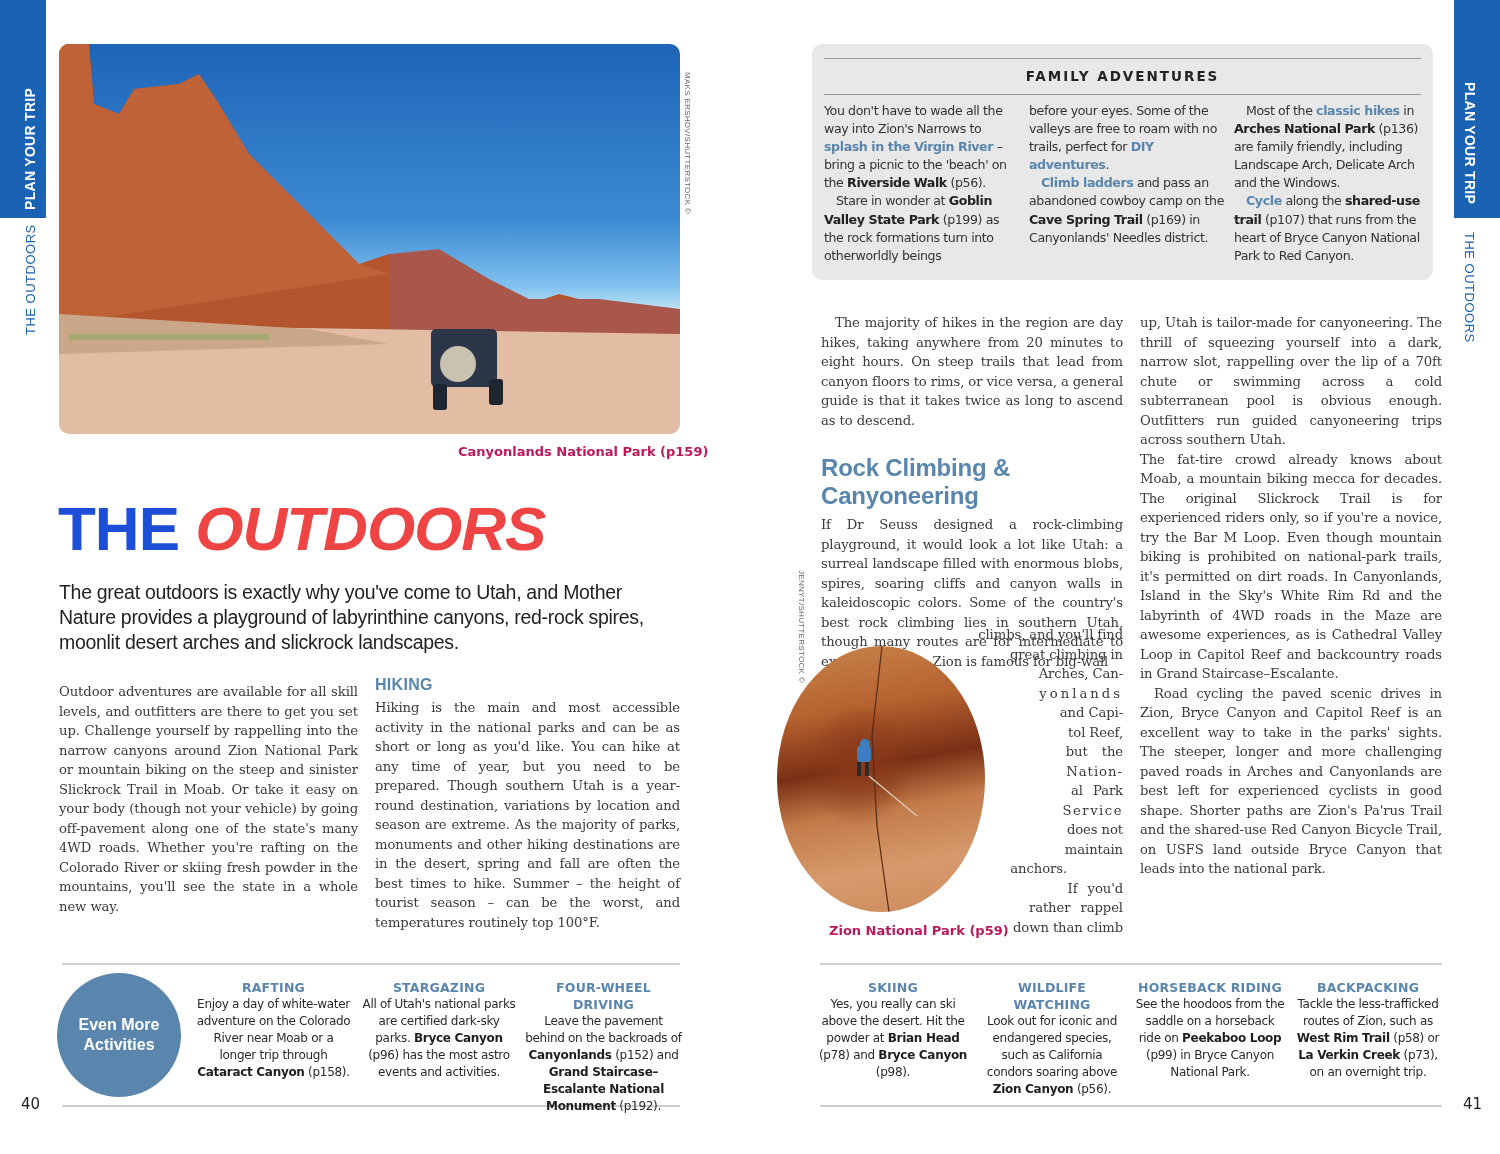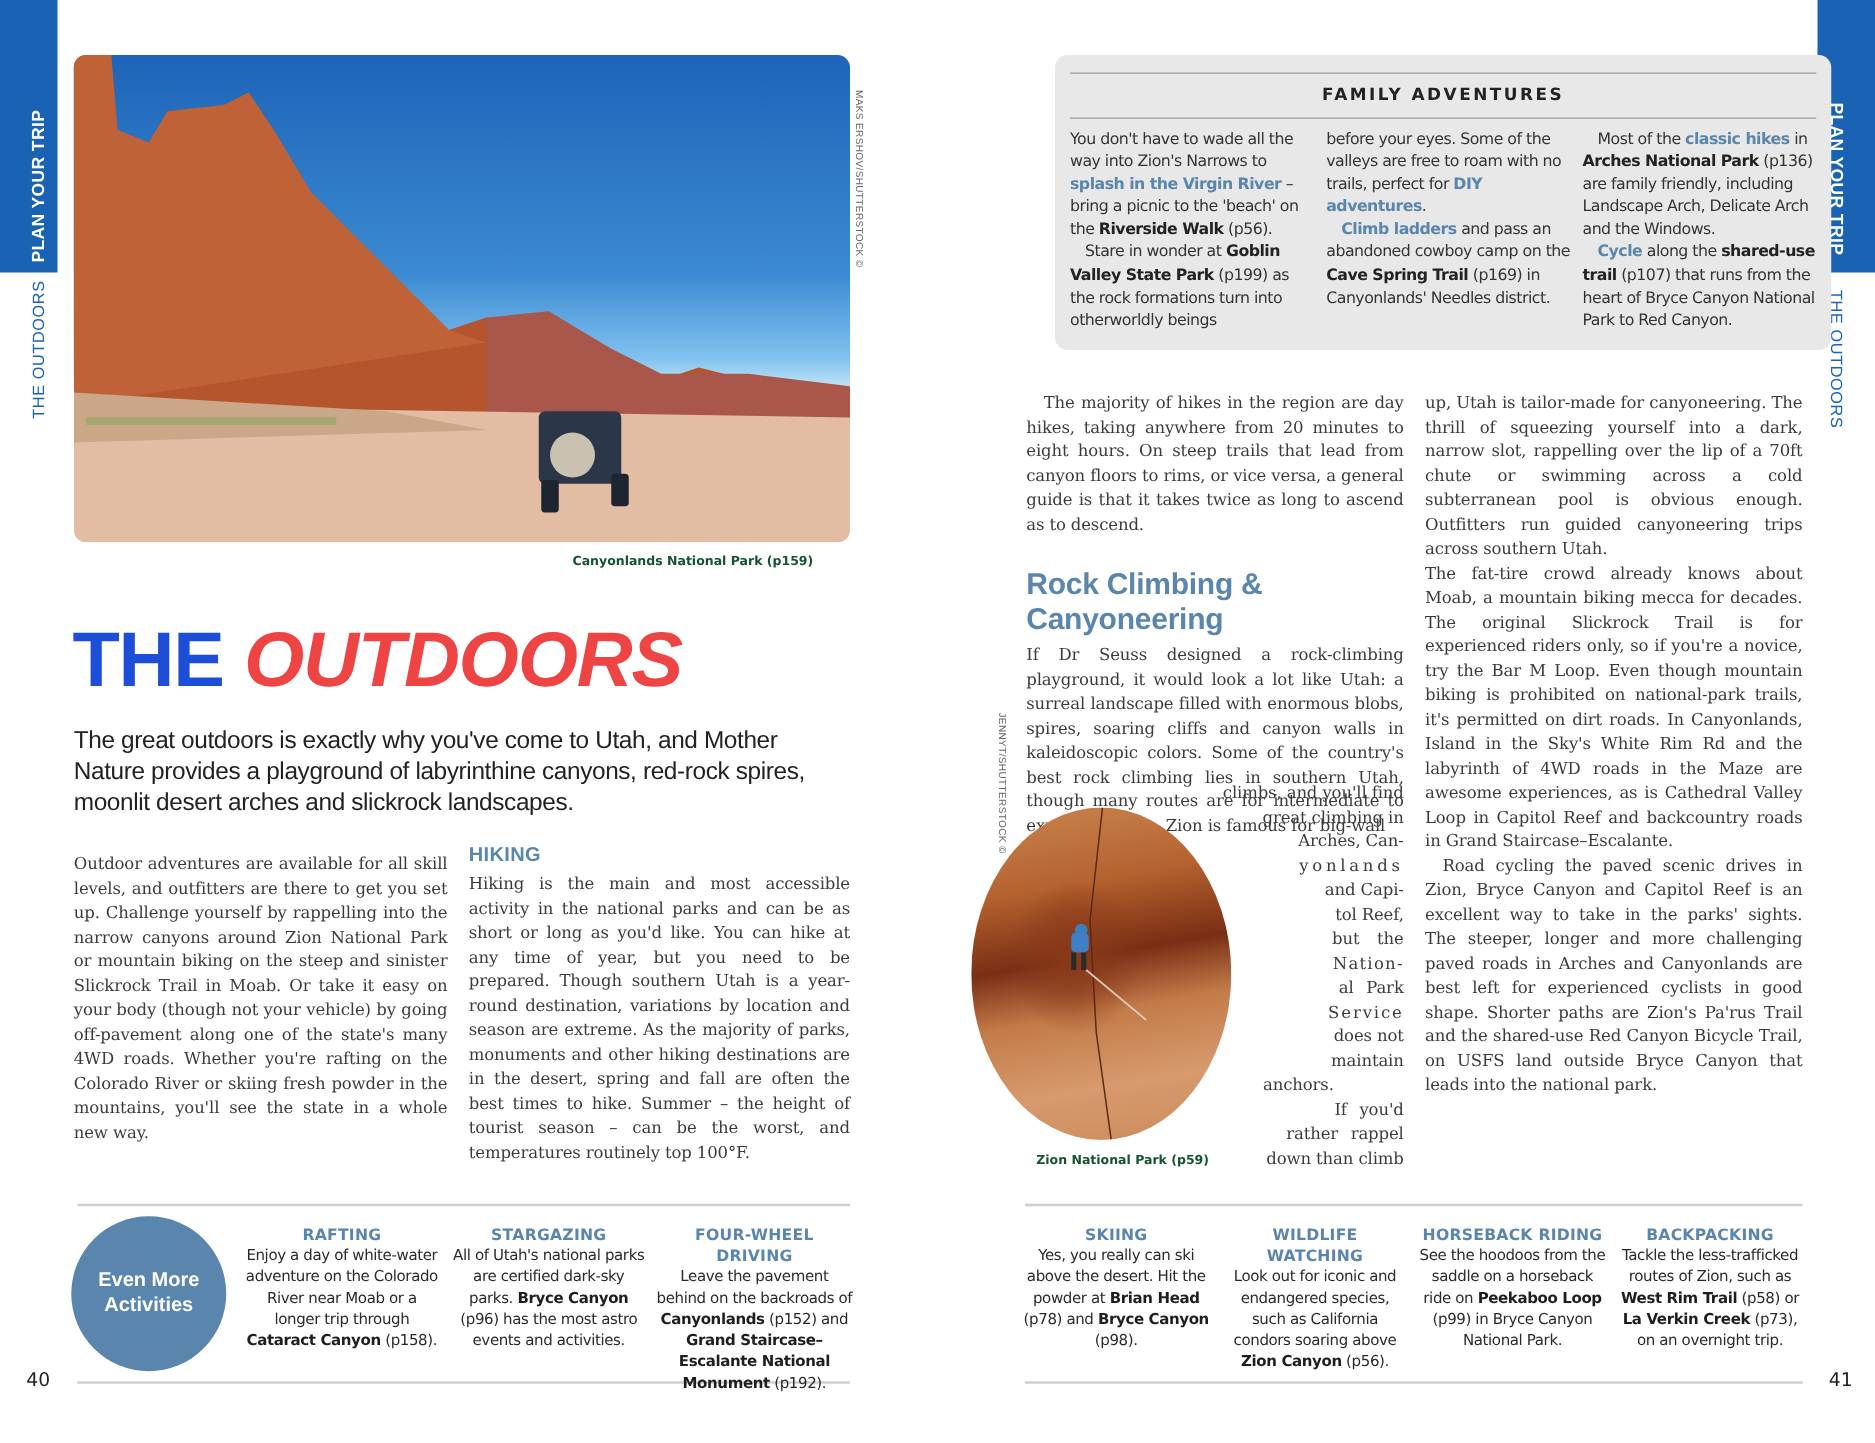--- a/index.html
+++ b/index.html
@@ -13,21 +13,21 @@
   .vtext.up { transform: rotate(-90deg); transform-origin: left top; }
   .vtext.down { transform: rotate(90deg); transform-origin: left top; }
   .tab-label-white { color: #fff; }
   .tab-sub { color: #1a63b4; font-weight: normal; font-size: 13px; letter-spacing: 0.5px; }
 
   
   .hero-photo { position: absolute; left: 59px; top: 44px; width: 621px; height: 390px; border-radius: 10px; overflow: hidden;
     background: linear-gradient(180deg, #1e64b8 0%, #3c8ad2 45%, #7fc0ee 62%, #bfe3f7 68%, transparent 68%); }
   .hero-photo .cliff { position: absolute; left: 0; top: 0; width: 100%; height: 100%; }
   .credit { position: absolute; font-size: 8px; color: #666; white-space: nowrap; letter-spacing: 0.3px; }
-  .caption { position: absolute; font-size: 10px; font-weight: bold; color: #14532d; white-space: nowrap; font-family: "DejaVu Sans", sans-serif; }
+  .caption { position: absolute; font-size: 13px; font-weight: bold; color: #be185d; white-space: nowrap; font-family: "DejaVu Sans", sans-serif; }
 
   .title { position: absolute; left: 58px; top: 498px; font-size: 62px; font-weight: bold; letter-spacing: -1px; line-height: 1; font-family: "Liberation Sans", sans-serif; }
   .title .t1 { color: #1d4ed8; }
   .title .t2 { color: #ef4444; font-style: italic; }
   .intro { position: absolute; left: 59px; top: 580px; width: 620px; font-size: 19.5px; line-height: 25px; color: #222; letter-spacing: -0.3px; }
 
   .body-serif { font-family: "DejaVu Serif", serif; font-size: 13.2px; line-height: 19.5px; color: #3a3a3a; text-align: justify; letter-spacing: -0.1px; }
   .col { position: absolute; }
   .hiking-head { font-family: "Liberation Sans", sans-serif; font-weight: bold; font-size: 16px; color: #5a86ad; letter-spacing: 0.3px; margin-bottom: 4px; }
 
@@ -35,21 +35,21 @@
 
   .more-circle { position: absolute; left: 57px; top: 973px; width: 124px; height: 124px; border-radius: 50%; background: #5a86ad; display: flex; align-items: center; justify-content: center; text-align: center; color: #fff; font-weight: bold; font-size: 16px; line-height: 20px; }
 
   .act { position: absolute; text-align: center; font-family: "DejaVu Sans", sans-serif; font-size: 12px; line-height: 17px; color: #2a2a2a; letter-spacing: -0.3px; }
   .act .h { font-weight: bold; color: #5a86ad; font-size: 12.5px; letter-spacing: 0.2px; display: block; }
   .act b { color: #1e1e1e; }
 
   .page-num { position: absolute; font-size: 15px; color: #222; font-family: "DejaVu Sans", sans-serif; }
 
   
-  .family-box { position: absolute; left: 844px; top: 44px; width: 621px; height: 236px; background: #e8e8e8; border-radius: 10px; padding-left: 12px; }
+  .family-box { position: absolute; left: 812px; top: 44px; width: 621px; height: 236px; background: #e8e8e8; border-radius: 10px; padding-left: 12px; }
   .family-box .rule-in { position: absolute; left: 12px; right: 12px; height: 1px; background: #9a9a9a; }
   .family-title { position: absolute; left: 0; right: 0; top: 24px; text-align: center; font-weight: bold; font-size: 13.5px; letter-spacing: 2px; color: #222; font-family: "DejaVu Sans", sans-serif; }
   .fam-col { position: absolute; top: 58px; width: 195px; font-family: "DejaVu Sans", sans-serif; font-size: 12.6px; line-height: 18.1px; color: #333; letter-spacing: -0.4px; }
   .fam-col .lk { color: #5a86ad; font-weight: bold; }
   .fam-col b { color: #222; }
   .ind { display: inline-block; width: 12px; }
 
   .sec-head { font-family: "Liberation Sans", sans-serif; font-weight: bold; font-size: 24px; color: #5a86ad; margin: 24px 0 5px; letter-spacing: -0.2px; }
 
   .climb-photo { position: absolute; left: 777px; top: 646px; width: 208px; height: 266px; border-radius: 50%;

